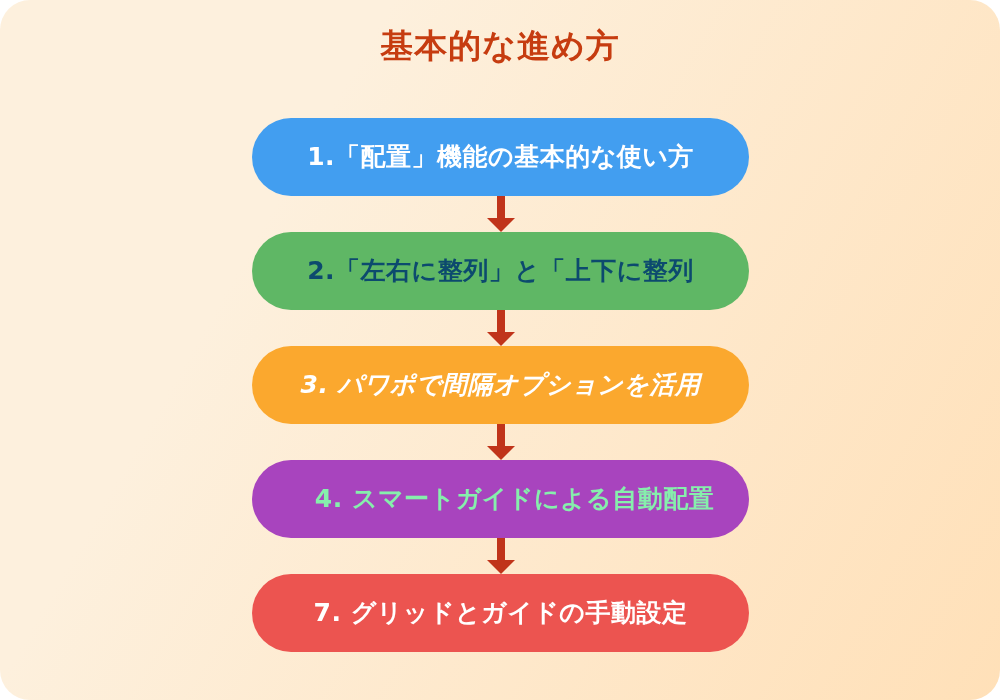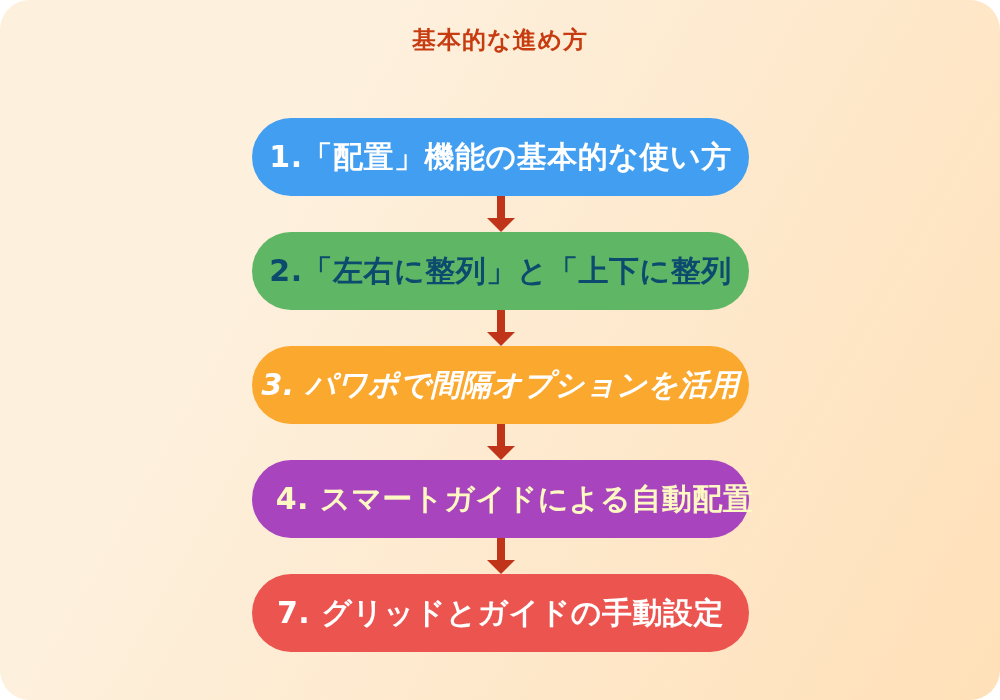--- a/index.html
+++ b/index.html
@@ -22,21 +22,21 @@
     font-family: "DejaVu Sans", "Liberation Sans", sans-serif;
   }
 
   
   .title {
     position: absolute;
     top: 26px;
     left: 0;
     width: 100%;
     text-align: center;
-    font-size: 24px;
+    font-size: 33px;
     font-weight: bold;
     letter-spacing: 1px;
     color: #c63c10;
     line-height: 1.2;
     white-space: nowrap;
   }
 
   
   .flow {
     position: absolute;
@@ -57,21 +57,21 @@
     border-radius: 39px;
     display: flex;
     align-items: center;
     justify-content: center;
     box-sizing: border-box;
     padding: 0 24px;
   }
 
   .step-label {
     color: #ffffff;
-    font-size: 30px;
+    font-size: 25px;
     font-weight: bold;
     letter-spacing: 0.5px;
     line-height: 1.15;
     text-align: left;
     white-space: nowrap;
   }
 
   
   .connector {
     position: relative;
@@ -129,21 +129,21 @@
     </div>
     <div class="connector">
       <svg class="arrow" viewBox="0 0 28 36" xmlns="http://www.w3.org/2000/svg">
         <rect class="arrow-shaft" x="10" y="0" width="8" height="23" fill="#c0341a"></rect>
         <polygon class="arrow-head" points="0,22 28,22 14,36" fill="#c0341a"></polygon>
       </svg>
     </div>
 
     <div class="step-wrap">
       <div class="step" style="background: rgb(168, 68, 190);">
-        <span class="step-label" style="color: #fef9c3; margin-left: 28px;">4. スマートガイドによる自動配置</span>
+        <span class="step-label" style="color: #86efac; margin-left: 28px;">4. スマートガイドによる自動配置</span>
       </div>
     </div>
     <div class="connector">
       <svg class="arrow" viewBox="0 0 28 36" xmlns="http://www.w3.org/2000/svg">
         <rect class="arrow-shaft" x="10" y="0" width="8" height="23" fill="#c0341a"></rect>
         <polygon class="arrow-head" points="0,22 28,22 14,36" fill="#c0341a"></polygon>
       </svg>
     </div>
 
     <div class="step-wrap">

